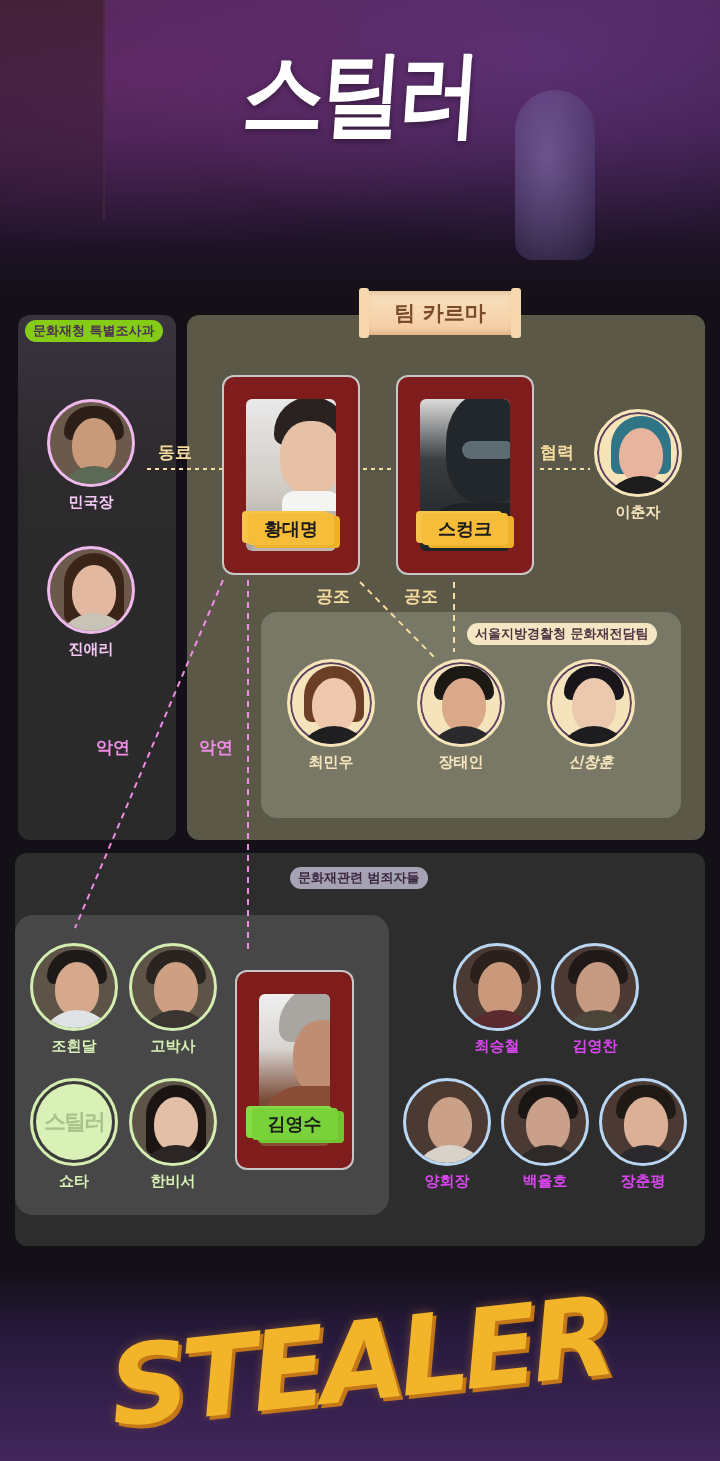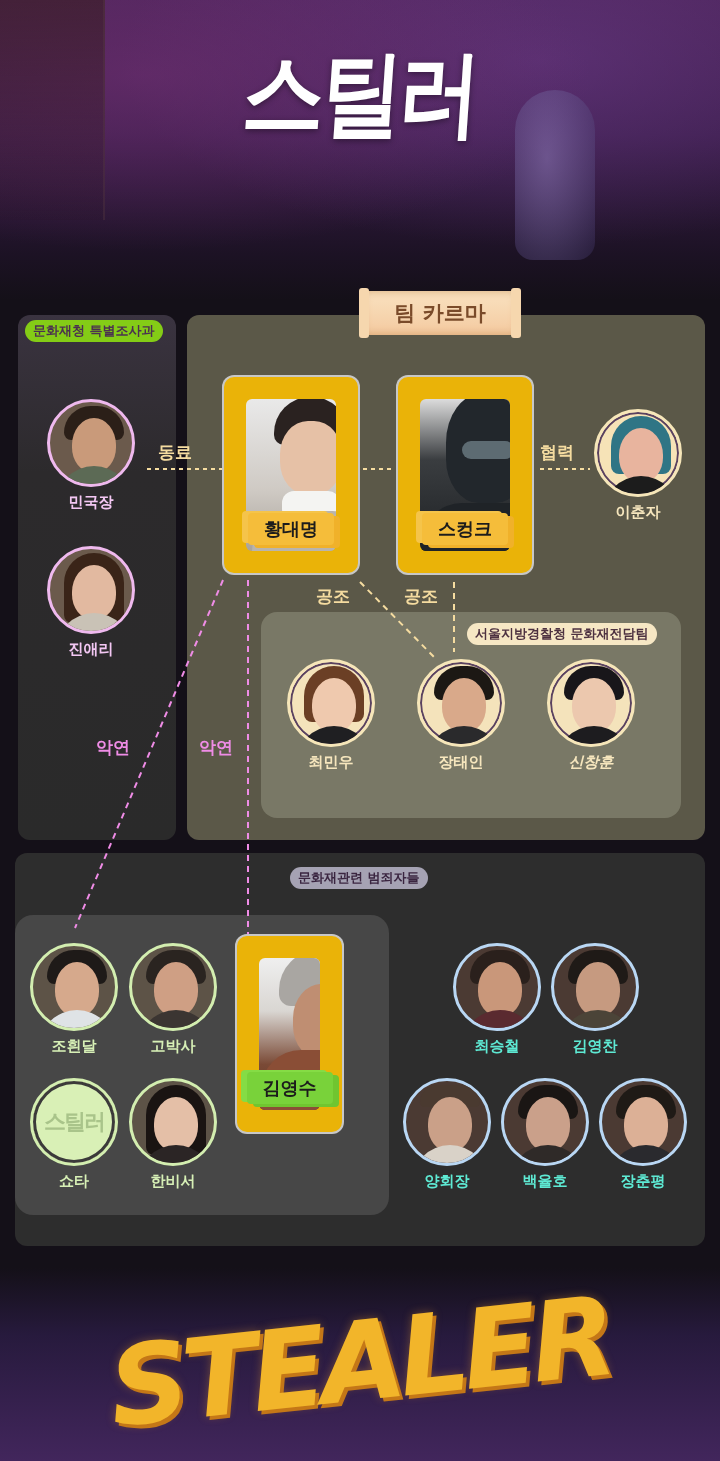--- a/index.html
+++ b/index.html
@@ -55,27 +55,27 @@
   .avatar .body { position:absolute; left:6px; top:64px; width:76px; height:40px; border-radius:38px 38px 0 0; }
   .pname { margin-top:6px; font-size:15px; font-weight:bold; letter-spacing:0; }
 
   .c-pink .avatar { border-color:#efb9ee; background:#6b5a4c; }
   .c-pink .pname { color:#f3c7f3; }
   .c-cream .avatar { border-color:#f6e6b9; background:#f4e3bb; box-shadow: inset 0 0 0 2px #5a4260; }
   .c-cream .pname { color:#f6e6bd; }
   .c-green .avatar { border-color:#d3eeb0; background:#5d5347; }
   .c-green .pname { color:#d7f0b6; }
   .c-blue .avatar { border-color:#b9d7f4; background:#4b3a33; }
-  .c-blue .pname { color:#5eead4; }
+  .c-blue .pname { color:#d946ef; }
 
   .placeholder-logo { position:absolute; inset:0; background:#d9f0b6; display:flex; align-items:center; justify-content:center;
     color:#a9c48a; font-weight:bold; font-size:22px; letter-spacing:-2px; border-radius:50%; box-shadow: inset 0 0 0 3px #3b3a3a; }
 
   
-  .card { position:absolute; border-radius:10px; background:#eab308; padding:22px; box-shadow:0 0 0 2px #c7c7c7; }
+  .card { position:absolute; border-radius:10px; background:#7f1d1d; padding:22px; box-shadow:0 0 0 2px #c7c7c7; }
   .card .inner { width:100%; height:100%; border-radius:6px; position:relative; overflow:hidden; }
   .card .label { position:absolute; left:50%; bottom:28px; transform:translateX(-50%); padding:4px 16px;
     font-size:18px; font-weight:bold; color:#1c1c1c; white-space:nowrap; border-radius:4px; }
   .label-yellow { background:#f5bd3a; box-shadow: 6px 3px 0 #f0b12a, -6px -2px 0 #f5c44a; }
   .label-green { background:#79d23a; box-shadow: 6px 3px 0 #70c530, -6px -2px 0 #85dc45; }
 
   .rel { position:absolute; font-size:17px; font-weight:bold; }
   .rel-gold { color:#f5dca0; }
   .rel-pink { color:#ef8ce6; }
 
@@ -217,21 +217,21 @@
 </div>
 <div class="person c-green" style="left:128px;top:1078px;">
   <div class="avatar">
     <div class="hair" style="background:#1a1412;height:70px"></div>
       <div class="face" style="background:#e4bfa7"></div>
       <div class="body" style="background:#2b2525"></div>
   </div>
   <div class="pname">한비서</div>
 </div>
 
-<div class="card" style="left:237px;top:936px;width:105px;height:196px;text-align:center;">
+<div class="card" style="left:237px;top:972px;width:115px;height:196px;text-align:center;">
   <div class="inner" style="background:linear-gradient(180deg,#efefef 0%,#d9d6d2 35%,#7a4a36 70%,#5c3526 100%);">
     <div style="position:absolute;left:20px;top:-8px;width:84px;height:56px;border-radius:40px 40px 12px 12px;background:#a9a6a2"></div>
     <div style="position:absolute;left:34px;top:26px;width:64px;height:76px;border-radius:45%;background:#bf8e72"></div>
     <div style="position:absolute;left:2px;top:92px;width:126px;height:100px;background:#8a4e36;border-radius:40px 40px 0 0"></div>
   </div>
   <div class="label label-green">김영수</div>
 </div>
 
 <div class="person c-blue" style="left:452px;top:943px;">
   <div class="avatar">

